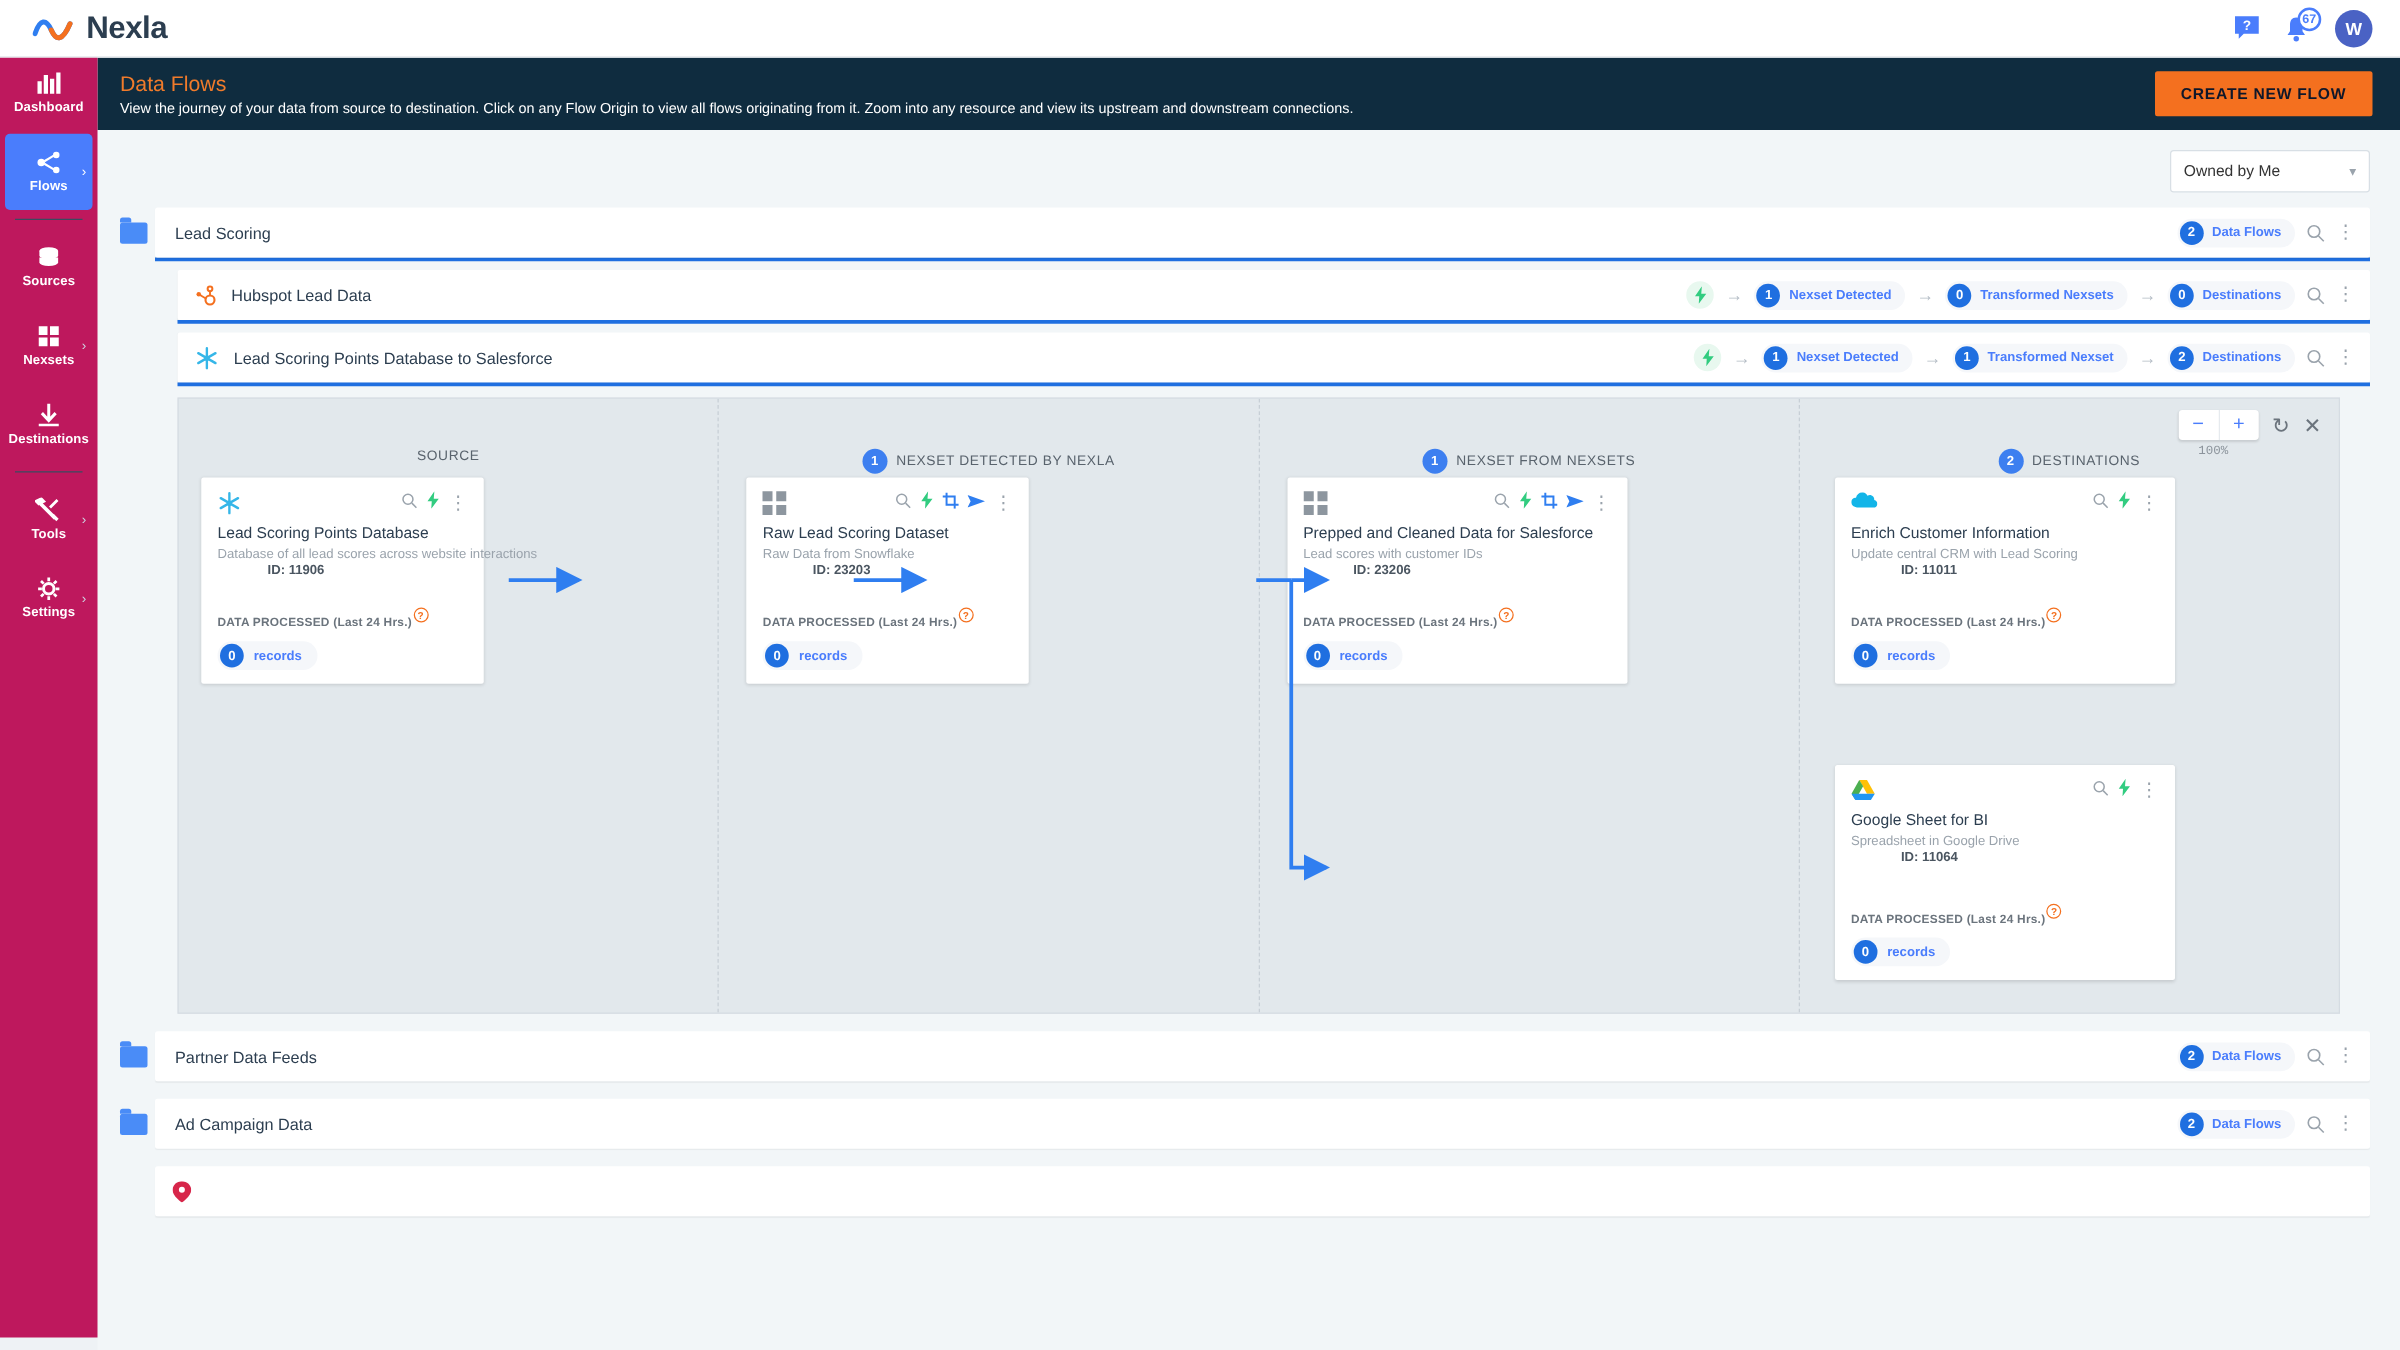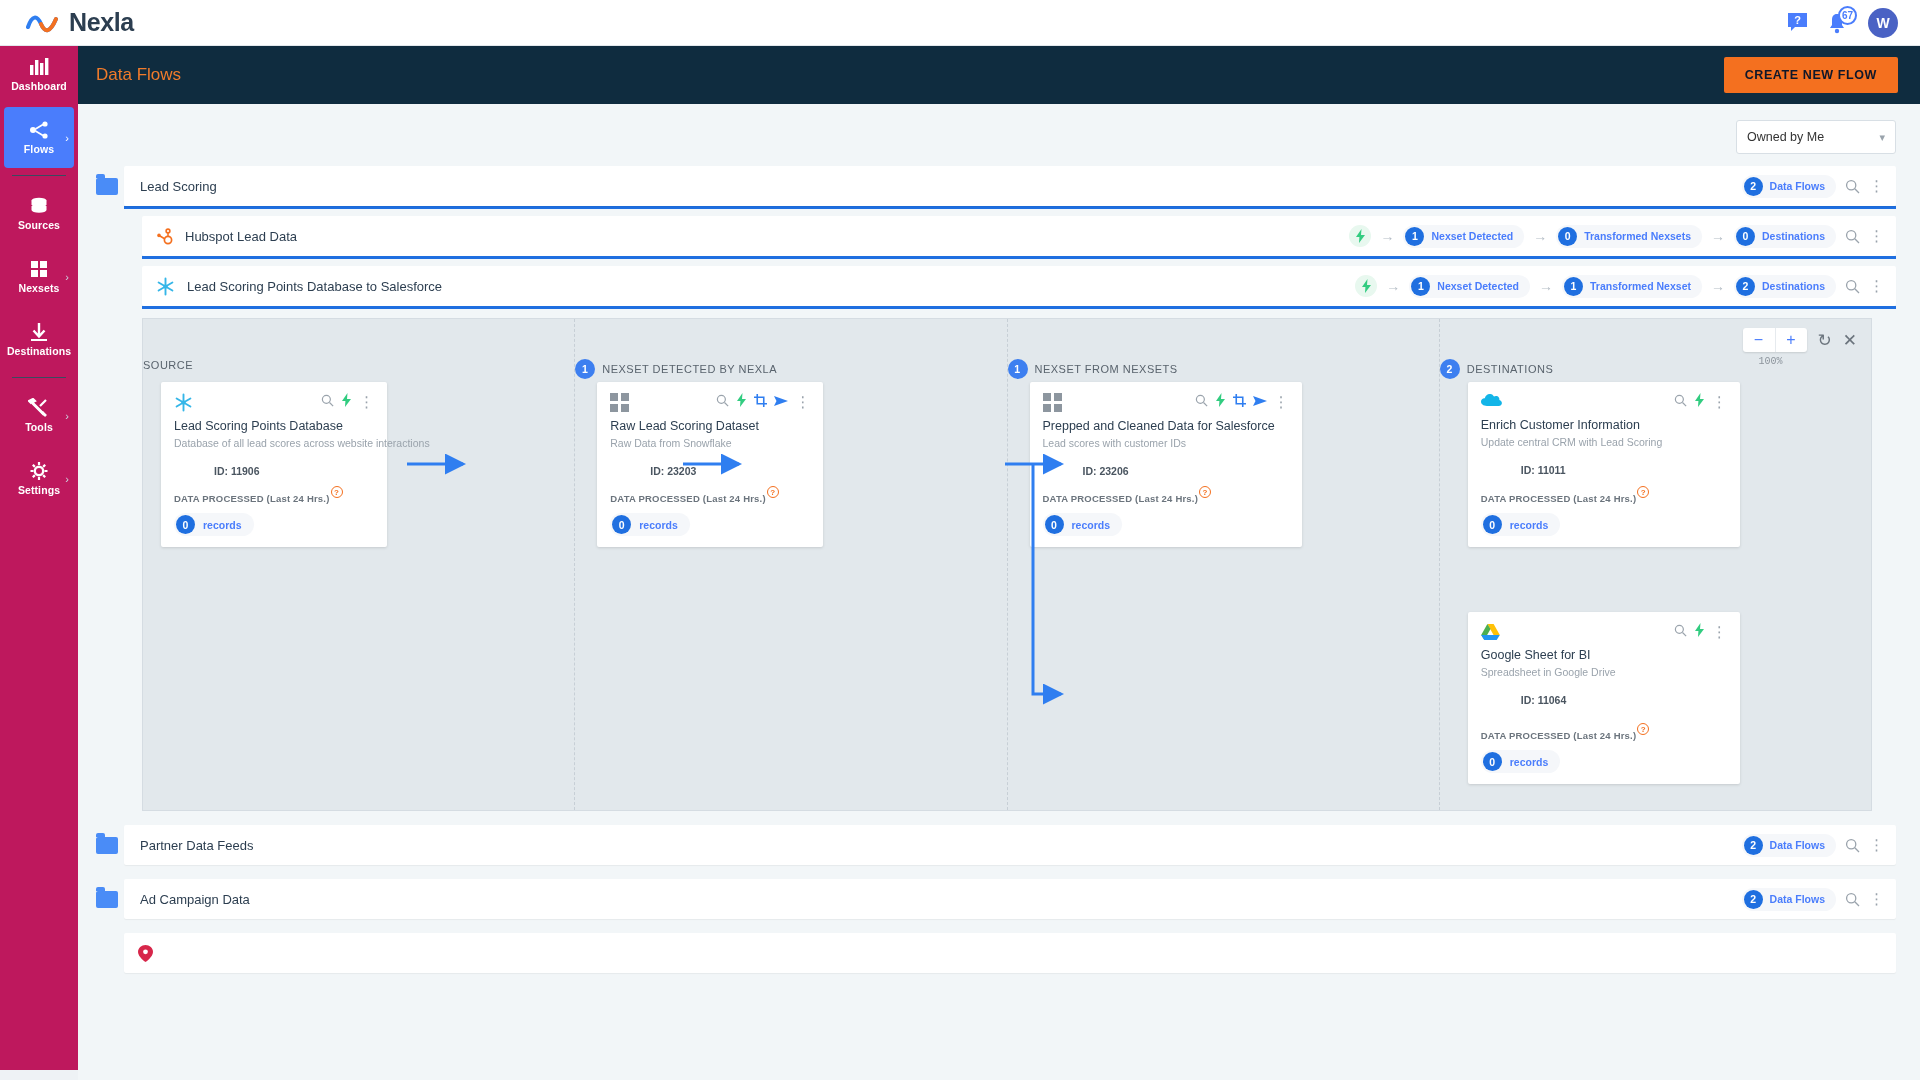--- a/index.html
+++ b/index.html
@@ -146,37 +146,37 @@
   .zoom-pct {
     position: absolute; top: 28px; left: 16px; width: 64px; text-align: left;
     font-size: 10px; color: #8c949c; font-family: Liberation Mono, monospace;
   }
   .zoom-act { color: #6b747d; font-size: 17px; cursor: pointer; margin-top: 2px; }
 
   .cols { display: flex; height: 100%; }
   .col { flex: 1; position: relative; }
   .col + .col { border-left: 1px dashed #c7cfd6; }
   .col-head {
-    display: flex; align-items: center; gap: 7px;
+    display: flex; align-items: center; justify-content: center; gap: 7px;
     padding-top: 40px; font-size: 11px; color: #59636d; letter-spacing: .5px;
   }
   .col-num {
     width: 20px; height: 20px; border-radius: 50%; background: #3d7ff0; color: #fff;
     font-size: 10.5px; font-weight: 700; display: flex; align-items: center; justify-content: center;
   }
 
   .node {
     width: 226px; background: #fff; border-radius: 2px; box-shadow: 0 1px 3px rgba(0,0,0,.13);
     padding: 11px 13px 12px 13px; position: absolute; height: 165px;
   }
   .node-top { display: flex; align-items: flex-start; }
   .node-icons { margin-left: auto; display: flex; align-items: center; gap: 7px; }
   .node-title { font-size: 12.5px; font-weight: 400; color: #2c3e50; margin-top: 7px; white-space: nowrap; }
   .node-desc { font-size: 10.5px; color: #9aa3ac; margin-top: 4px; white-space: nowrap; }
-  .node-id { font-size: 10.5px; color: #4a5560; font-weight: 700; margin-top: 16px; padding-left: 40px; }
+  .node-id { font-size: 10.5px; color: #4a5560; font-weight: 700; margin-top: 1px; padding-left: 40px; }
   .node-foot { position: absolute; bottom: 11px; left: 13px; }
   .dp-label { font-size: 9.5px; font-weight: 700; color: #6b747d; letter-spacing: .2px; position: relative; display: inline-block; }
   .q-mark {
     position: absolute; top: -7px; right: -13px; width: 12px; height: 12px;
     border: 1px solid #f4701f; border-radius: 50%; color: #f4701f; font-size: 8px;
     display: flex; align-items: center; justify-content: center; font-weight: 700;
   }
   .rec-pill {
     display: flex; align-items: center; background: #f5f7fa; border-radius: 12px;
     padding: 2px 12px 2px 2px; gap: 8px; margin-top: 7px; width: fit-content;
@@ -286,20 +286,21 @@
       <path d="M11 1 v3 M11 16 v3 M2.5 10 h3 M16.5 10 h3 M4.8 3.8 l2.1 2.1 M15.1 14.1 l2.1 2.1 M17.2 3.8 l-2.1 2.1 M6.9 14.1 l-2.1 2.1" stroke="#fff" stroke-width="2.2"></path>
     </svg>
     <span class="nav-label">Settings</span>
     <span class="nav-chev">›</span>
   </div>
 </div>
 
 <div class="page-header">
   <div class="ph-texts">
     <div class="ph-title">Data Flows</div>
+    <div class="ph-sub">View the journey of your data from source to destination. Click on any Flow Origin to view all flows originating from it. Zoom into any resource and view its upstream and downstream connections.</div>
   </div>
   <button class="create-btn">CREATE NEW FLOW</button>
 </div>
 
 <div class="content">
 
   <div class="toolbar">
     <div class="filter-select">
       <span>Owned by Me</span>
       <span class="filter-caret">▾</span>

